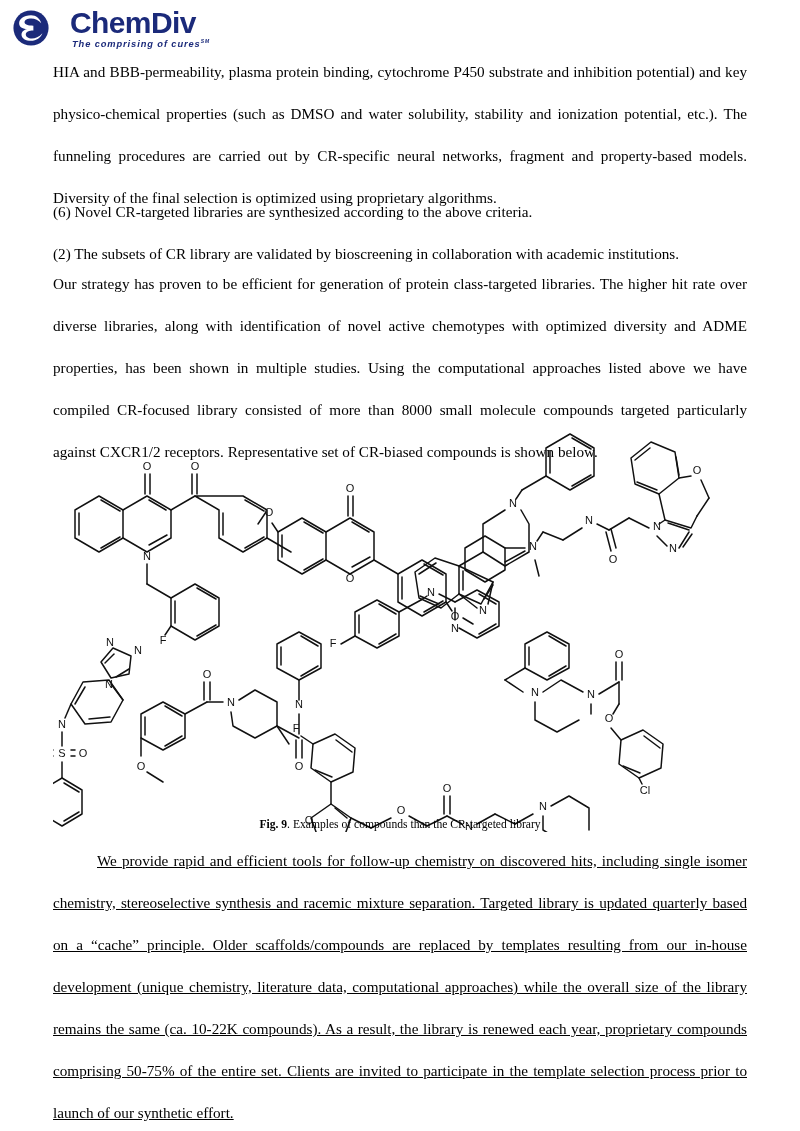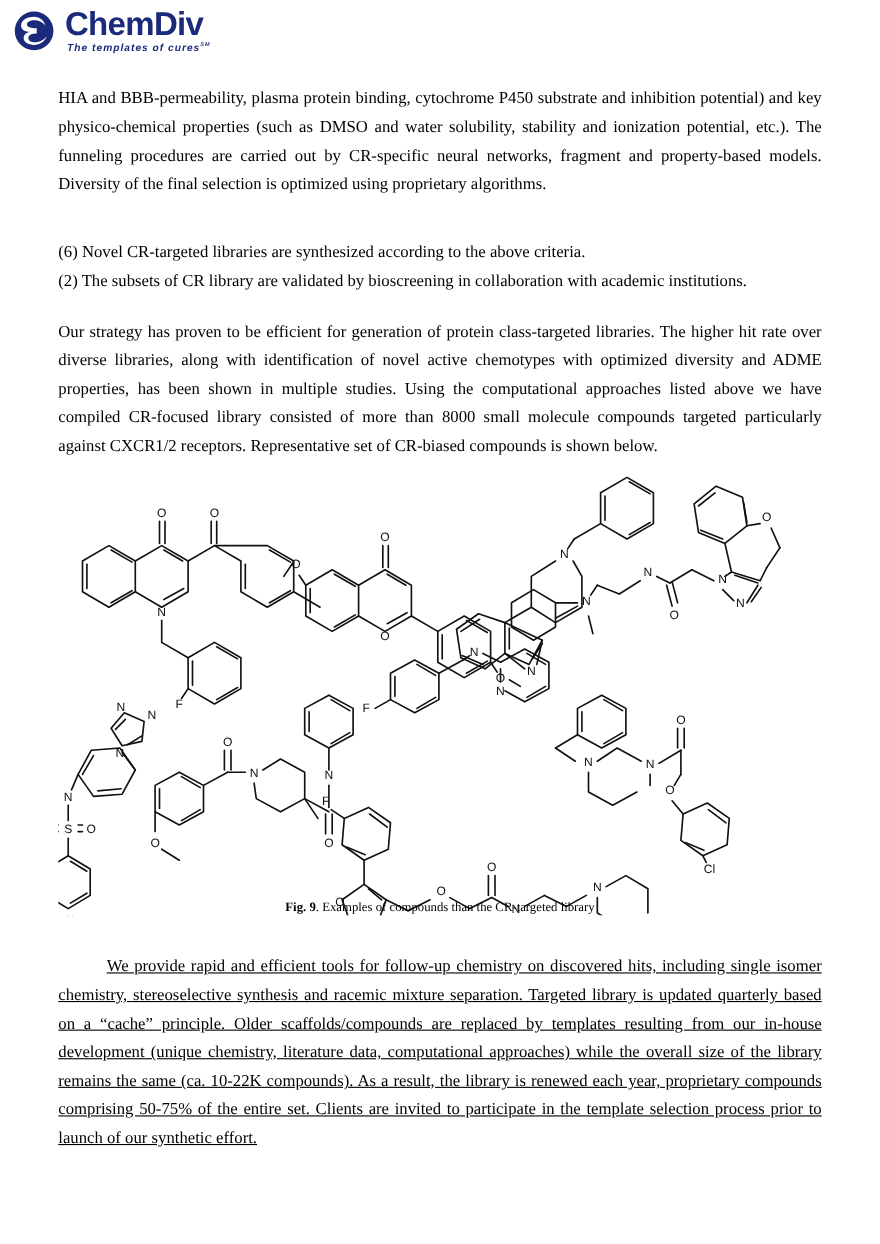--- a/index.html
+++ b/index.html
@@ -28,21 +28,21 @@
     display: flex;
     align-items: flex-start;
   }
   .logo-mark {
     width: 38px;
     height: 38px;
     flex: 0 0 38px;
     margin-top: 1px;
   }
   .logo-text {
-    margin-left: 9px;
+    margin-left: 20px;
     line-height: 1;
   }
   .logo-word {
     font-family: "Liberation Sans", "DejaVu Sans", sans-serif;
     font-weight: bold;
     font-size: 30px;
     letter-spacing: -0.6px;
     color: #1b2a7a;
     display: block;
     line-height: 30px;
@@ -64,22 +64,21 @@
     vertical-align: super;
   }
 
   
   .body-text {
     position: absolute;
     left: 53px;
     width: 694px;
     text-align: justify;
     font-size: 15.2px;
-    line-height: 26px;
-    margin-top: 26px;
+    line-height: 42px;
   }
   .body-text p { margin: 0; }
   .indent { text-indent: 44px; }
   .italic-head {
     font-style: italic;
   }
 
   #block-top   { top: 51px; }
   #block-sec   { top: 191px; }
   #block-para2 { top: 263px; }
@@ -123,21 +122,21 @@
                C 17 31 14.5 29.2 14.5 26.8
                C 14.5 24 18 22.6 22.5 22.6
                L 22.5 17.6
                C 17 17.6 13.2 16.4 13.2 14
                C 13.2 11.6 16 10 20.2 10
                C 24.2 10 28 11.8 30.8 15
                C 29.4 10 25.5 6.5 20 6.5 Z" fill="#ffffff"></path>
     </svg>
     <div class="logo-text">
       <span class="logo-word">ChemDiv</span>
-      <span class="logo-tag"><span>The templates of cures</span><sup>SM</sup></span>
+      <span class="logo-tag"><span>The comprising of cures</span><sup>SM</sup></span>
     </div>
   </div>
 
   <div class="body-text" id="block-top">
     <p>HIA and BBB-permeability, plasma protein binding, cytochrome P450 substrate and inhibition potential) and key physico-chemical properties (such as DMSO and water solubility, stability and ionization potential, etc.). The funneling procedures are carried out by CR-specific neural networks, fragment and property-based models. Diversity of the final selection is optimized using proprietary algorithms.</p>
   </div>
 
   <div class="body-text" id="block-sec">
     <p>(6) Novel CR-targeted libraries are synthesized according to the above criteria.</p>
     <p>(2) The subsets of CR library are validated by bioscreening in collaboration with academic institutions.</p>

